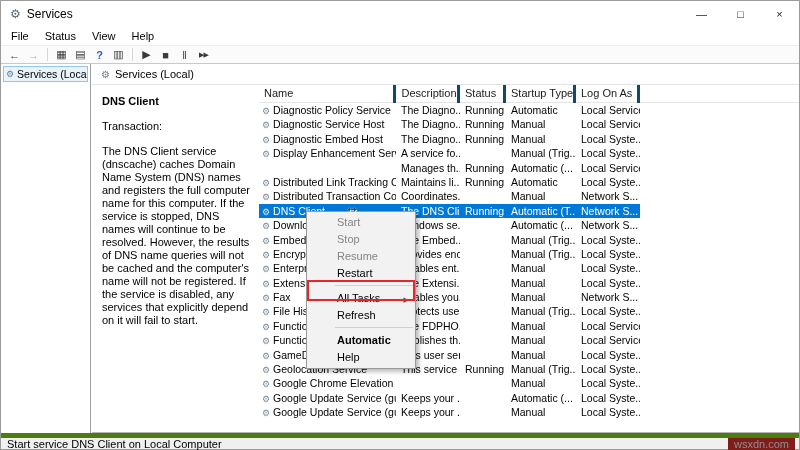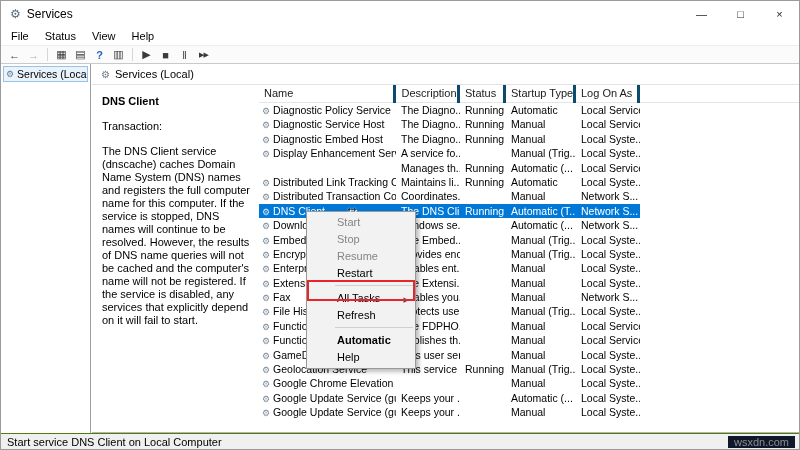--- a/index.html
+++ b/index.html
@@ -48,22 +48,22 @@
   .c-startup { left: 247px; width: 70px; }
   .c-logon { left: 317px; width: 64px; }
   .svc-icon { font-size: 9px; color: #7b8a9a; margin-right: 3px; }
   .row.selected { background: #0078d7; color: #fff; }
   .row.selected .svc-icon { color: #d9e7f5; }
 
   .tabs-bar { position: absolute; left: 0; right: 0; top: 356px; height: 15px; border-top: 1px solid #b5b5b5; background: #14b8a6; display: flex; align-items: flex-start; padding-left: 4px; margin-top: 12px; }
   .tab { height: 14px; line-height: 13px; padding: 0 9px; border: 1px solid #a9a9a9; border-top: none; background: #f0f0f0; border-radius: 0 0 3px 3px; margin-right: 3px; font-size: 10.5px; }
   .tab.active { background: #fff; }
 
-  .statusbar { position: absolute; left: 0; right: 0; bottom: 0; height: 16px; background: #f0f0f0; border-top: 1px solid #4d7c0f; display: flex; align-items: center; justify-content: space-between; padding: 0 4px 0 6px; }
-  .watermark { color: #8f8f8f; background: #0f172a; padding: 0 6px; }
+  .statusbar { position: absolute; left: 0; right: 0; bottom: 0; height: 16px; background: #f0f0f0; border-top: 5px solid #4d7c0f; display: flex; align-items: center; justify-content: space-between; padding: 0 4px 0 6px; }
+  .watermark { color: #8f8f8f; background: #7f1d1d; padding: 0 6px; }
 
   .context-menu { position: absolute; left: 305px; top: 210px; width: 110px; background: #f2f2f2; border: 1px solid #999; box-shadow: 3px 3px 4px rgba(0,0,0,0.25); padding: 2px 0; z-index: 10; }
   .cm-item { height: 17px; line-height: 17px; padding-left: 30px; position: relative; color: #000; white-space: nowrap; }
   .cm-item.disabled { color: #858585; }
   .cm-item.bold { font-weight: bold; }
   .cm-arrow { position: absolute; right: 6px; top: 1px; font-size: 7px; color: #444; }
   .cm-sep { height: 1px; background: #d0d0d0; margin: 3px 2px 4px 28px; }
 
   .red-box { position: absolute; left: 306px; top: 279px; width: 108px; height: 21px; border: 2px solid #e8252b; z-index: 11; }
   .cursor { position: absolute; left: 344px; top: 198px; font-size: 14px; font-weight: bold; color: #111; text-shadow: 0 0 2px #fff, 1px 1px 0 #fff; z-index: 12; }

